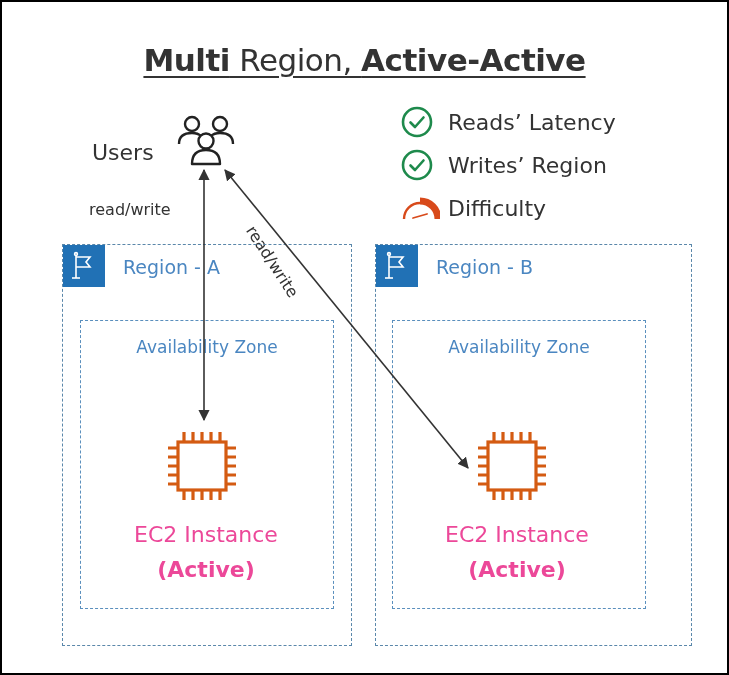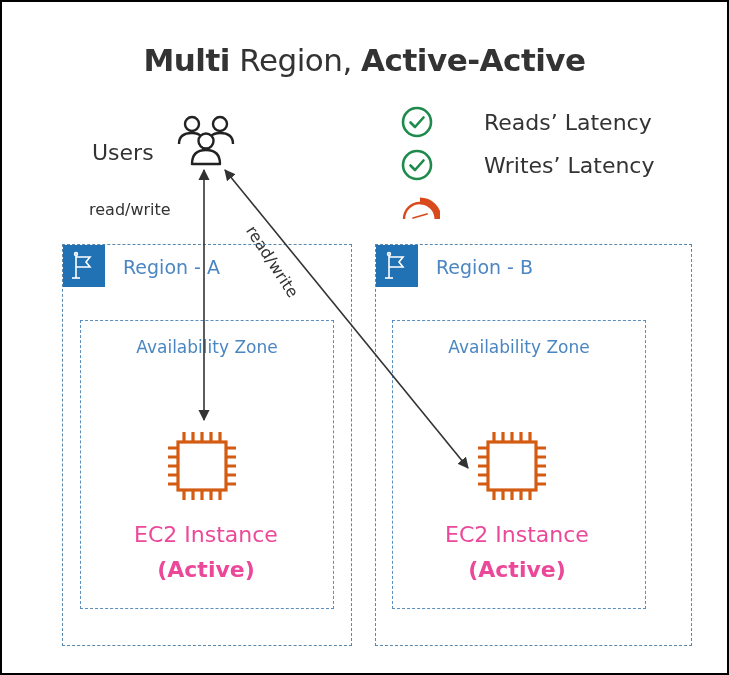--- a/index.html
+++ b/index.html
@@ -6,30 +6,30 @@
   body {
     width: 729px; height: 675px; background: #000; position: relative; overflow: hidden;
     font-family: "DejaVu Sans", "Liberation Sans", sans-serif;
   }
   .slide {
     position: absolute; left: 2px; top: 2px; width: 725px; height: 671px;
     background: #ffffff; overflow: hidden;
   }
   .title {
     position: absolute; left: 0; width: 725px; top: 40px; text-align: center;
-    font-size: 31px; color: #333333; text-decoration-thickness: 2px;
+    font-size: 31px; color: #333333; text-decoration: underline; text-decoration-thickness: 2px;
     text-underline-offset: 5px; letter-spacing: -0.5px;
   }
   .title b { font-weight: bold; }
   .users-label { position: absolute; left: 90px; top: 124px; font-size: 22px; color: #333; margin-top: 14px; }
   .users-icon { position: absolute; left: 174px; top: 110px; width: 60px; height: 58px; }
   .rw-left { position: absolute; left: 87px; top: 198px; font-size: 16px; color: #333; }
   .rw-diag { position: absolute; left: 256px; top: 220px; font-size: 16px; color: #333;
              transform: rotate(57deg); transform-origin: left top; white-space: nowrap; }
-  .legend-row { position: absolute; left: 398px; display: flex; align-items: center; gap: 36px; }
+  .legend-row { position: absolute; left: 398px; display: flex; align-items: center; }
   .legend-row .txt { font-size: 22px; color: #333; margin-left: 14px; white-space: nowrap; }
   .legend-icon { width: 34px; height: 34px; display: block; }
   .region {
     position: absolute; border: 1.5px dashed #5a87aa; box-sizing: border-box;
   }
   .region-flag { position: absolute; left: 0; top: 0; width: 42px; height: 42px; background: #2171b5; }
   .region-label { position: absolute; left: 60px; top: 11px; font-size: 19px; color: #4a86c1; }
   .az {
     position: absolute; border: 1.5px dashed #5a8fbd; box-sizing: border-box;
   }
@@ -68,28 +68,29 @@
       <circle cx="17" cy="17" r="14" fill="none" stroke="#1e8a4c" stroke-width="2.6"></circle>
       <path d="M10.5 17.5 L15 22 L23.5 12.5" fill="none" stroke="#1e8a4c" stroke-width="2.6" stroke-linecap="round" stroke-linejoin="round"></path>
     </svg>
     <span class="txt">Reads’ Latency</span>
   </div>
   <div class="legend-row" style="top:146px;">
     <svg class="legend-icon" viewBox="0 0 34 34">
       <circle cx="17" cy="17" r="14" fill="none" stroke="#1e8a4c" stroke-width="2.6"></circle>
       <path d="M10.5 17.5 L15 22 L23.5 12.5" fill="none" stroke="#1e8a4c" stroke-width="2.6" stroke-linecap="round" stroke-linejoin="round"></path>
     </svg>
-    <span class="txt">Writes’ Latency</span>
+    <span class="txt">Writes’ Region</span>
   </div>
   <div class="legend-row" style="top:189px;">
     <svg class="legend-icon" viewBox="0 0 40 34" style="width:40px;">
       <path d="M4 28 A16 16 0 0 1 20 12" fill="none" stroke="#d84a1b" stroke-width="2.4"></path>
       <path d="M20 10 A18 18 0 0 1 38 28" fill="none" stroke="#d84a1b" stroke-width="7"></path>
       <path d="M13 27 L27 23" stroke="#d84a1b" stroke-width="1.8" stroke-linecap="round"></path>
     </svg>
+    <span class="txt" style="margin-left:8px;">Difficulty</span>
   </div>
 
   <div class="region" style="left:60px; top:242px; width:290px; height:402px;">
     <div class="region-flag">
       <svg viewBox="0 0 42 42" width="42" height="42">
         <g stroke="#ffffff" stroke-width="1.6" fill="none">
           <line x1="13" y1="10" x2="13" y2="33"></line>
           <line x1="9" y1="33" x2="17" y2="33"></line>
           <circle cx="13" cy="9" r="1.4"></circle>
           <path d="M13 12 L27 12 L23 17 L27 22 L13 22"></path>

